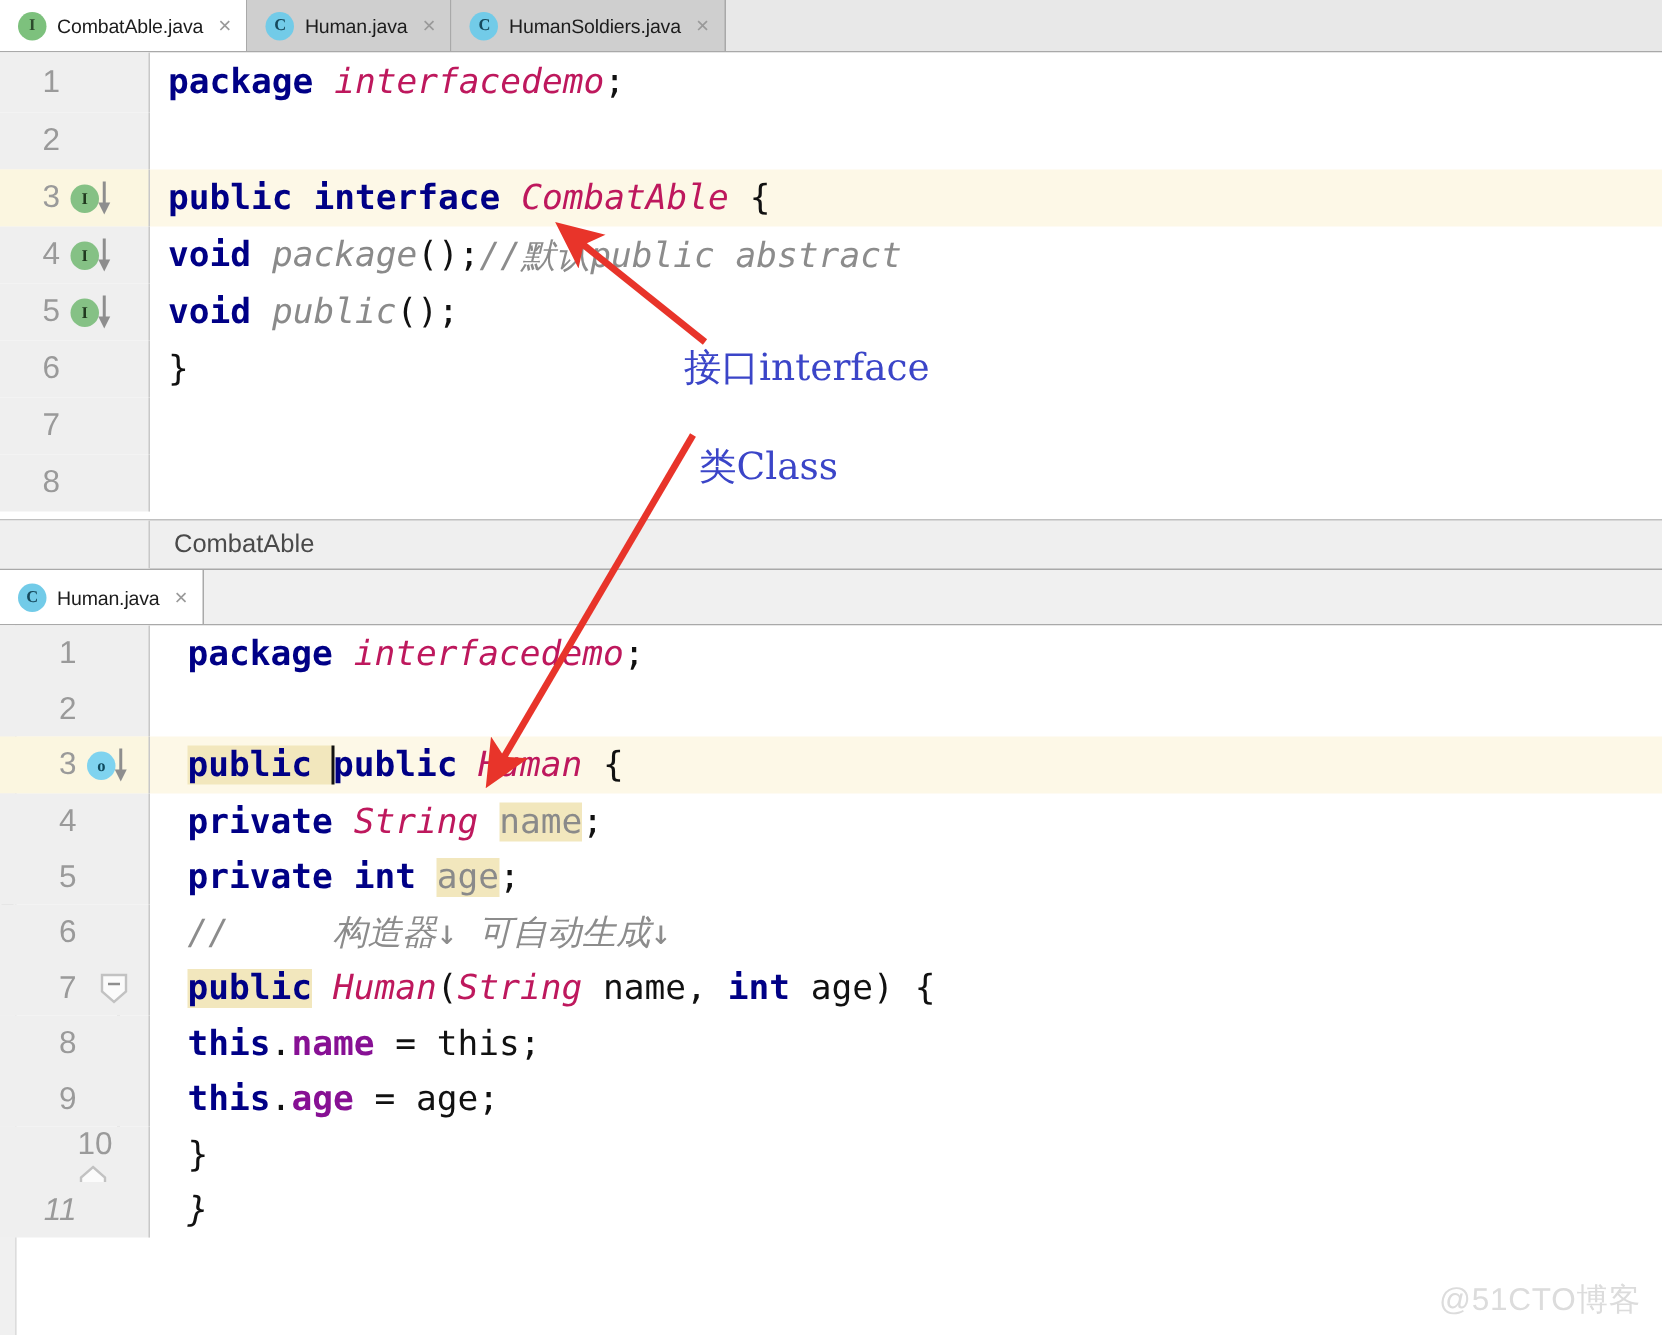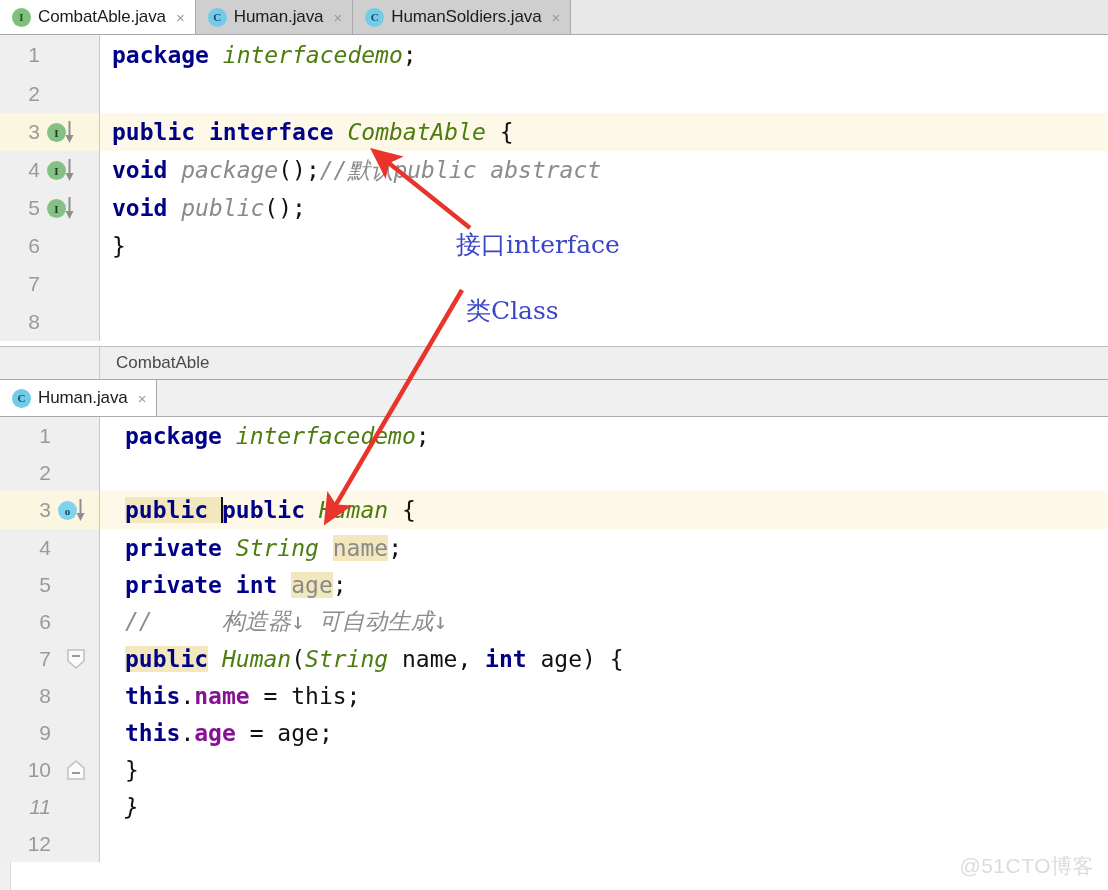--- a/index.html
+++ b/index.html
@@ -25,21 +25,21 @@
     padding:0 10px 0 12px;
     font-size:17px;
     color:#1c1c1c;
     background:#cfcfcf;
     border-right:1px solid #a9a9a9;
     box-sizing:border-box;
     height:100%;
     white-space:nowrap;
   }
   .tab.active{ background:#ffffff; }
-  .tab .tabname{ font-size:17px; letter-spacing:-0.1px; }
+  .tab .tabname{ font-size:13px; letter-spacing:-0.1px; }
   .tab .closex{
     color:#9a9a9a;font-size:15px;margin-left:3px;line-height:1;
     font-family:"Liberation Sans", sans-serif;
   }
   .tab-filler{ flex:1; background:#e8e8e8; }
 
   .ficon{
     width:19px;height:19px;border-radius:50%;
     display:flex;align-items:center;justify-content:center;
     font-size:11px;font-weight:bold;font-family:"Liberation Serif", serif;
@@ -94,21 +94,21 @@
     font-size:23px;
     padding-left:12px;
     white-space:pre;
     color:#111111;
     letter-spacing:0px;
     box-sizing:border-box;
   }
 
   
   .kw{ color:#000086; font-weight:bold; }
-  .type{ color:#4d7c0f; font-style:italic; }
+  .type{ color:#be185d; font-style:italic; }
   .meth{ color:#8a8a8a; font-style:italic; }
   .cmt{ color:#8c8c8c; font-style:italic; }
   .fld{ color:#871094; font-weight:bold; }
   .plain{ color:#111111; }
   .hl{ background:#f2e7bd; }
   .caretbar{
     display:inline-block;width:2px;height:26px;
     background:#111;vertical-align:-5px;margin:0 -1px;
   }
 
@@ -375,47 +375,40 @@
 
   <div class="coderow" style="height:37px;">
     <div class="gutter" style="padding-left:11px;">
       <span class="lnum">9</span>
       <span class="gmark"></span>
     </div>
     <div class="codetext" style="padding-left:25px;">        <span class="kw">this</span><span class="plain">.</span><span class="fld">age</span><span class="plain"> = </span><span class="plain">age;</span></div>
   </div>
 
   <div class="coderow" style="height:37px;">
-    <div class="gutter" style="padding-left:11px;">
+    <div class="gutter" style="padding-left:11px;flex-direction:column;">
       <span class="lnum">10</span>
       <span class="gmark" style="padding-left:14px;">
         <svg width="22" height="24" viewBox="0 0 22 24">
           <path d="M11,3 L19,10 L19,21 L3,21 L3,10 Z" fill="#fbfbfb" stroke="#c2c2c2" stroke-width="1.6"></path>
           <line x1="7" y1="15" x2="15" y2="15" stroke="#8e8e8e" stroke-width="1.8"></line>
         </svg>
       </span>
     </div>
     <div class="codetext" style="padding-left:25px;">    <span class="plain">}</span></div>
   </div>
 
   <div class="coderow" style="height:37px;font-style:italic;">
     <div class="gutter" style="padding-left:11px;">
       <span class="lnum">11</span>
       <span class="gmark"></span>
     </div>
     <div class="codetext" style="padding-left:25px;"><span class="plain">}</span></div>
   </div>
 
-  <div class="coderow" style="height:37px;">
-    <div class="gutter" style="padding-left:11px;">
-      <span class="lnum">12</span>
-      <span class="gmark"></span>
-    </div>
-    <div class="codetext" style="padding-left:25px;"></div>
-  </div>
 </div>
 
 <svg id="overlay">
   <defs>
     <marker id="ah" markerWidth="7" markerHeight="7" refX="5.6" refY="3.5" orient="auto">
       <polygon points="0,0.3 7,3.5 0,6.7 1.6,3.5" fill="#e8342a"></polygon>
     </marker>
   </defs>
 
   <line x1="470" y1="228" x2="375" y2="152" stroke="#e8342a" stroke-width="4.5" marker-end="url(#ah)"></line>

